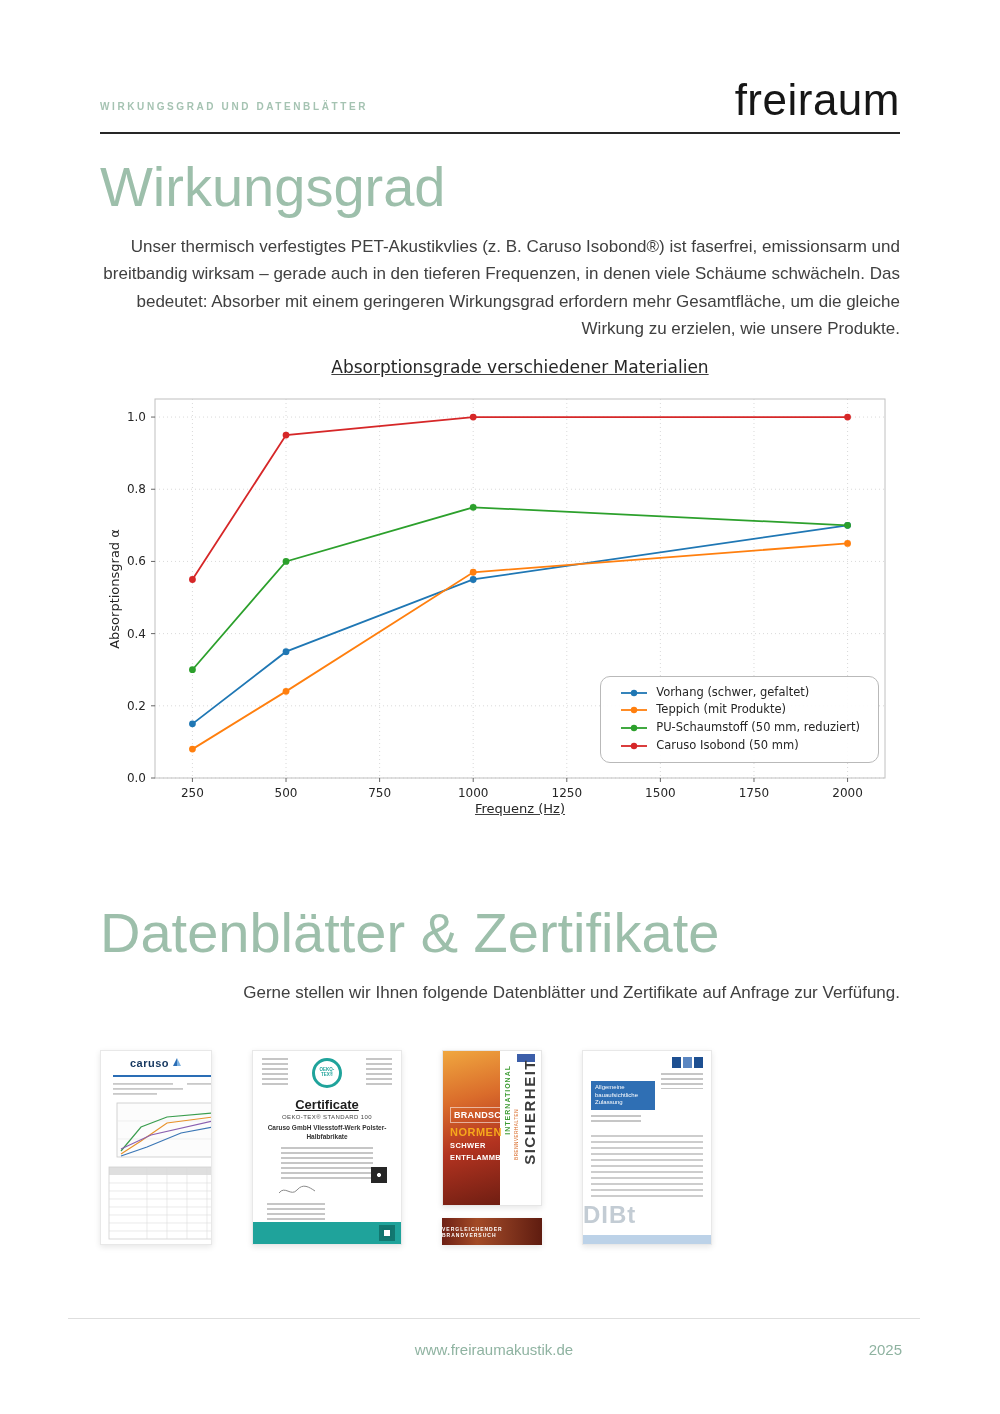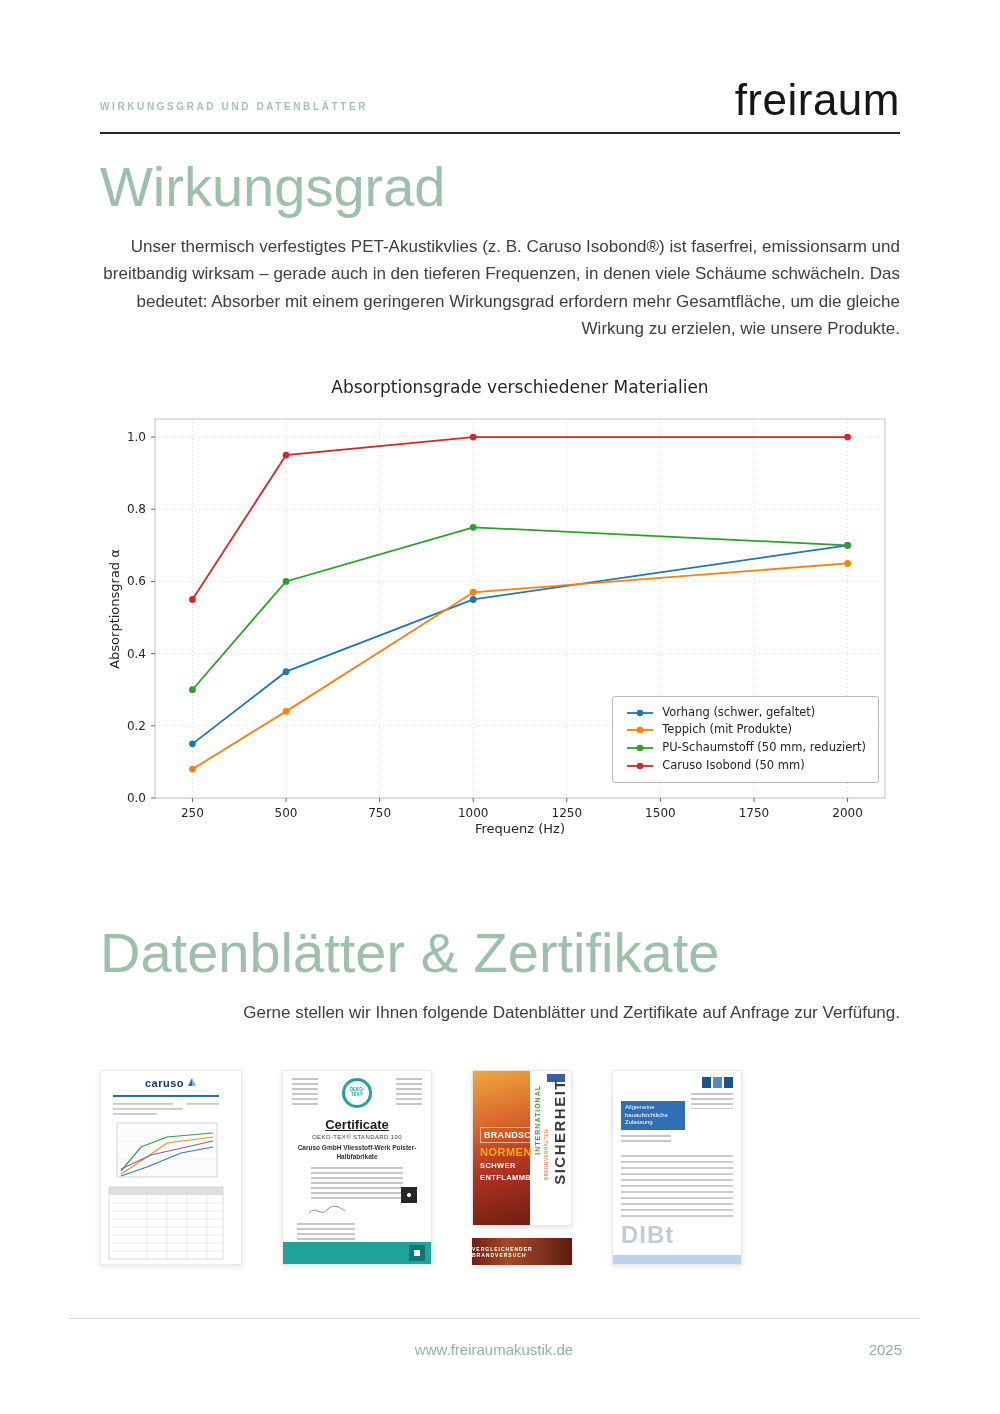--- a/index.html
+++ b/index.html
@@ -14,39 +14,39 @@
   .logo { font-size:44px; line-height:1; color:#161616; letter-spacing:0.5px; font-weight:normal; }
   .toprule { border-bottom:2.5px solid #262626; margin-top:10px; }
 
   
   h1.big, h2.big { font-weight:normal; color:#9dbfab; line-height:1.05; }
   h1.big { font-size:56px; margin-top:24px; }
   h2.big { font-size:56px; margin-top:88px; }
   p.body { font-size:17px; line-height:1.62; margin-top:16px; max-width:810px; color:#404040;text-align:right; }
 
   
-  .chart-wrap { position:relative; width:800px; margin:34px auto 0; }
+  .chart-wrap { position:relative; width:800px; margin:14px auto 0;text-decoration:underline; }
   .chart-title { font:17px "DejaVu Sans", sans-serif; color:#262626; text-align:center; width:730px; margin-left:55px; margin-bottom:6px; }
   .chart-svg { display:block; }
   .grid { stroke:#cfcfcf; stroke-width:0.8; stroke-dasharray:1 3; }
   .frame { fill:none; stroke:#c0c0c0; stroke-width:1; }
   .tickmark { stroke:#555; stroke-width:0.9; }
   .tick { font:12px "DejaVu Sans", sans-serif; fill:#262626; }
   .ylabel { position:absolute; left:14px; top:232px; transform:translate(-50%,-50%) rotate(-90deg); font:13px "DejaVu Sans", sans-serif; color:#262626; white-space:nowrap; }
   .xlabel { font:13px "DejaVu Sans", sans-serif; color:#262626; text-align:center; width:730px; margin-left:55px; margin-top:-2px; }
-  .legend { position:absolute; right:21px; bottom:53px; background:rgba(255,255,255,0.92); border:1px solid #b9b9b9; border-radius:3px; padding:7px 12px; }
+  .legend { position:absolute; right:21px; bottom:53px; background:rgba(255,255,255,0.92); border:1px solid #b9b9b9; border-radius:10px; padding:7px 18px; }
   .lg-row { display:flex; align-items:center; gap:7px; font:11.5px "DejaVu Sans", sans-serif; color:#262626; line-height:1.55; white-space:nowrap; }
 
   
   .thumbs { display:flex; gap:40px; margin-top:44px; align-items:flex-start; }
   .thumb { position:relative; height:195px; background:#fff; border:1px solid #e8e8e8; box-shadow:0 2px 6px rgba(0,0,0,0.10); overflow:hidden; }
   .bars { background:repeating-linear-gradient(to bottom,#c6c6c6 0 1.5px,transparent 1.5px 5px); }
 
   
-  .ds { width:142px; }
+  .ds { width:112px; }
   .ds-logo { position:absolute; top:6px; left:0; width:100%; display:flex; justify-content:center; align-items:center; gap:3px; }
   .ds-logo .word { font-size:11px; font-weight:bold; color:#14365e; letter-spacing:0.5px; }
   .ds-body { position:absolute; top:24px; left:0; }
 
   
   .cert { width:150px; }
   .cert-bars-left { position:absolute; top:7px; left:9px; width:26px; height:30px; }
   .cert-bars-right { position:absolute; top:7px; right:9px; width:26px; height:30px; }
   .cert-badge { position:absolute; top:7px; left:50%; transform:translateX(-50%); width:30px; height:30px; border:3px solid #1fa39b; border-radius:50%; display:flex; align-items:center; justify-content:center; font-size:4.5px; font-weight:bold; color:#1fa39b; text-align:center; line-height:1.1; }
   .cert-title { position:absolute; top:46px; width:100%; text-align:center; font-size:13px; font-weight:bold; color:#1d1d1d;text-decoration:underline; }
@@ -77,21 +77,21 @@
 
   
   .dibt { width:130px; }
   .dibt-logo { position:absolute; top:6px; right:8px; display:flex; gap:2px; }
   .dibt-logo span { display:inline-block; width:9px; height:11px; background:#1d4f91; }
   .dibt-logo span:nth-child(2) { background:#5b87c2; }
   .dibt-addr { position:absolute; top:22px; right:8px; width:42px; height:16px; }
   .dibt-box { position:absolute; top:30px; left:8px; width:64px; background:#2f6fb4; color:#fff; font-size:6px; line-height:1.25; padding:3px 4px; }
   .dibt-sub { position:absolute; top:64px; left:8px; width:50px; height:10px; }
   .dibt-bodytext { position:absolute; top:84px; left:8px; right:8px; height:64px; background:repeating-linear-gradient(to bottom,#cdcdcd 0 1.8px,transparent 1.8px 6px); }
-  .dibt-watermark { position:absolute; bottom:15px; left:8px; font-size:24px; font-weight:bold; color:#c3ccd4; letter-spacing:1px; }
+  .dibt-watermark { position:absolute; bottom:15px; left:0; font-size:24px; font-weight:bold; color:#c3ccd4; letter-spacing:1px; }
   .dibt-band { position:absolute; bottom:0; left:0; right:0; height:9px; background:#bcd2e8; }
 
   
   .footer { position:absolute; left:68px; right:80px; top:1318px; border-top:1px solid #dedede; }
   .footer-url { text-align:center; padding-top:22px; color:#8fb3a1; font-size:15px; }
   .footer-year { position:absolute; right:18px; top:22px; color:#8fb3a1; font-size:15px; }
 </style>
 </head>
 <body>
 

